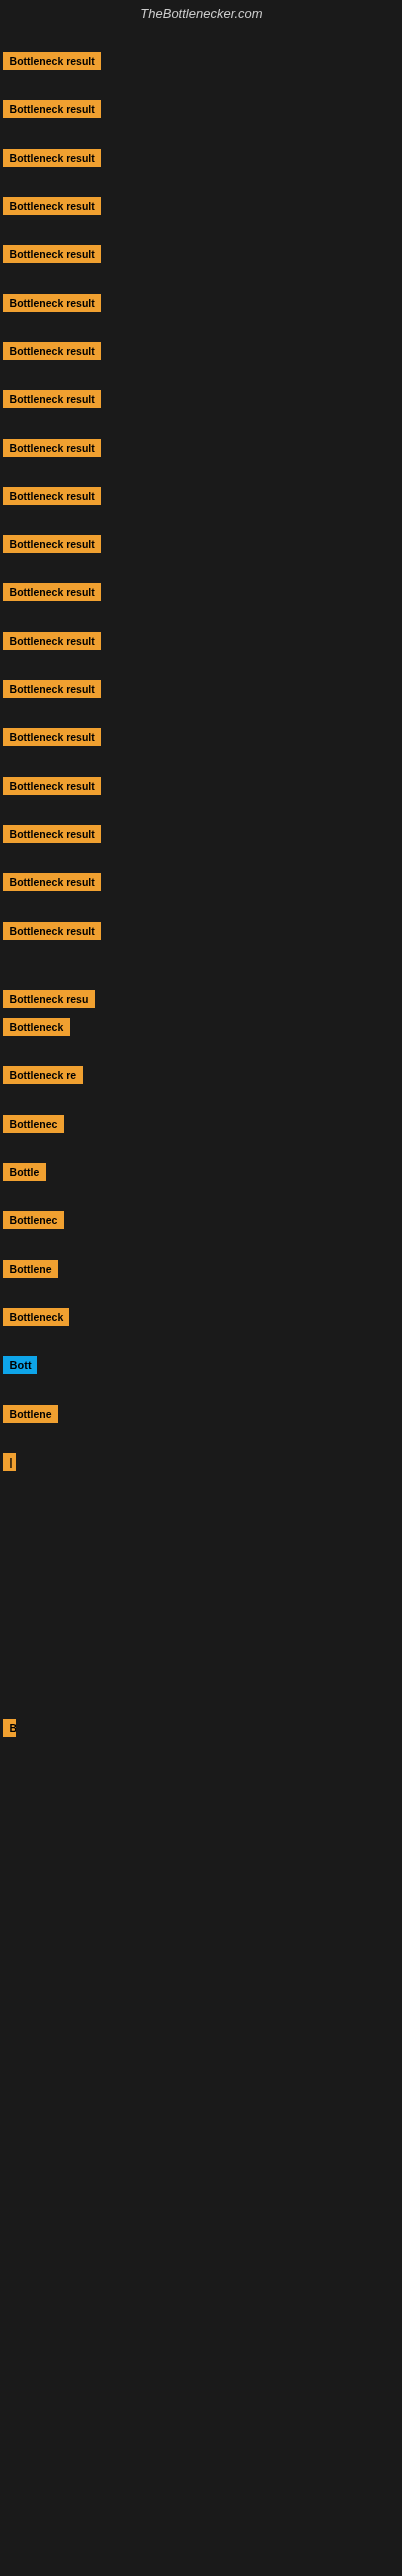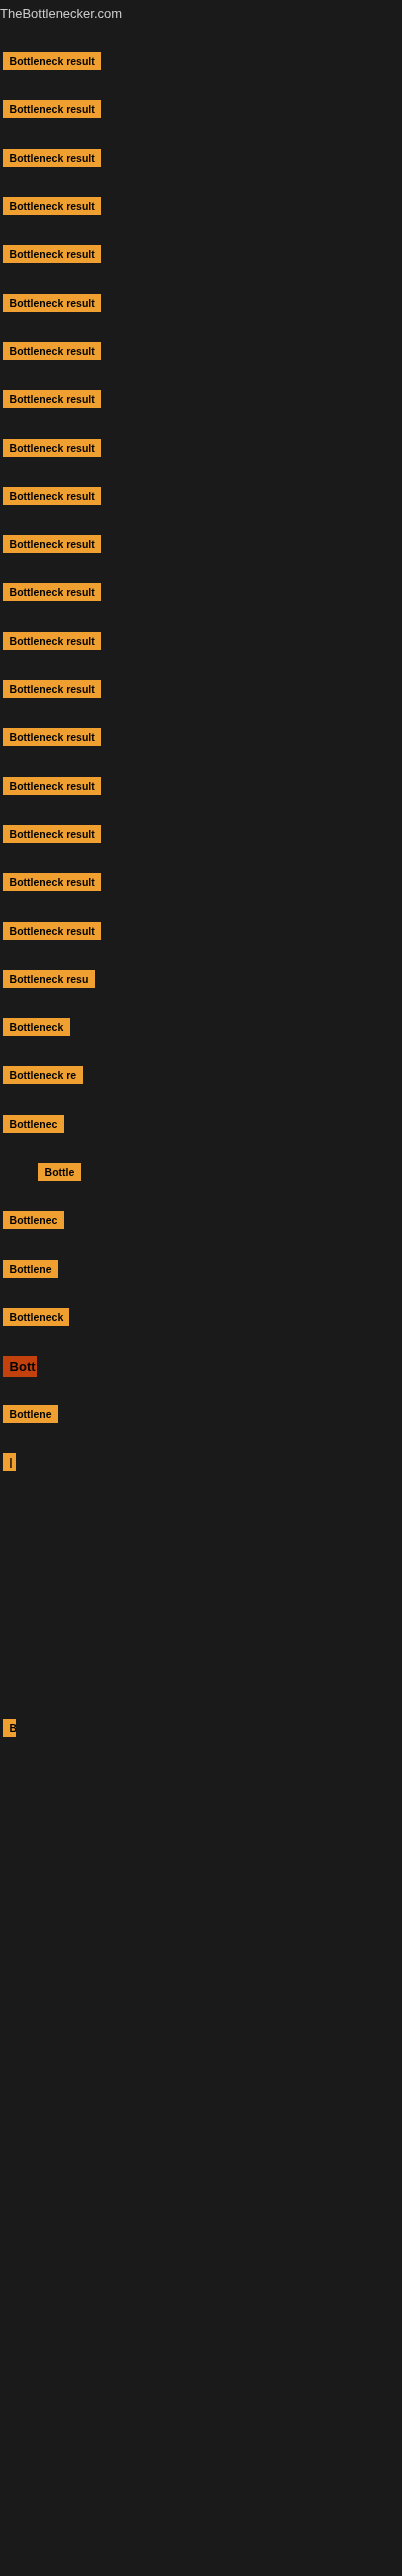--- a/index.html
+++ b/index.html
@@ -10,25 +10,26 @@
 
     body {
       background-color: #1a1a1a;
       width: 403px;
       min-height: 2576px;
       font-family: Arial, sans-serif;
       position: relative;
     }
 
     .page-title {
-      text-align: left;
+      text-align: center;
       color: #cccccc;
       font-size: 13px;
       padding: 6.4px 0;
       background-color: #1a1a1a;
+      font-style: italic;
     }
 
     .items-container {
       padding-top: 3.2px;
     }
   </style>
 </head>
 <body>
 
 <div class="page-title">TheBottlenecker.com</div>
@@ -84,46 +85,46 @@
     </div>
     <div style="position: absolute; top: 797px; left: 0px; display: flex; align-items: center;">
       <span style="background-color: rgb(240, 160, 48); color: rgb(0, 0, 0); font-size: 10.5px; font-weight: bold; padding: 3.2px 6.4px; margin-left: 3.2px; white-space: nowrap; overflow: hidden; max-width: 105px; display: inline-block;">Bottleneck result</span>
     </div>
     <div style="position: absolute; top: 845px; left: 0px; display: flex; align-items: center;">
       <span style="background-color: rgb(240, 160, 48); color: rgb(0, 0, 0); font-size: 10.5px; font-weight: bold; padding: 3.2px 6.4px; margin-left: 3.2px; white-space: nowrap; overflow: hidden; max-width: 105px; display: inline-block;">Bottleneck result</span>
     </div>
     <div style="position: absolute; top: 894px; left: 0px; display: flex; align-items: center;">
       <span style="background-color: rgb(240, 160, 48); color: rgb(0, 0, 0); font-size: 10.5px; font-weight: bold; padding: 3.2px 6.4px; margin-left: 3.2px; white-space: nowrap; overflow: hidden; max-width: 105px; display: inline-block;">Bottleneck result</span>
     </div>
-    <div style="position: absolute; top: 942px; left: 0px; display: flex; ">
+    <div style="position: absolute; top: 962px; left: 0px; display: flex; ">
       <span style="background-color: rgb(240, 160, 48); color: rgb(0, 0, 0); font-size: 10.5px; font-weight: bold; padding: 3.2px 6.4px; margin-left: 3.2px; white-space: nowrap; overflow: hidden; max-width: 93px; display: inline-block;">Bottleneck resu</span>
     </div>
     <div style="position: absolute; top: 990px; left: 0px; display: flex; align-items: center;">
       <span style="background-color: rgb(240, 160, 48); color: rgb(0, 0, 0); font-size: 10.5px; font-weight: bold; padding: 3.2px 6.4px; margin-left: 3.2px; white-space: nowrap; overflow: hidden; max-width: 72px; display: inline-block;">Bottleneck</span>
     </div>
     <div style="position: absolute; top: 1038px; left: 0px; display: flex; align-items: flex-start;">
       <span style="background-color: rgb(240, 160, 48); color: rgb(0, 0, 0); font-size: 10.5px; font-weight: bold; padding: 3.2px 6.4px; margin-left: 3.2px; white-space: nowrap; overflow: hidden; max-width: 81px; display: inline-block;">Bottleneck re</span>
     </div>
     <div style="position: absolute; top: 1087px; left: 0px; display: flex; align-items: center;">
       <span style="background-color: rgb(240, 160, 48); color: rgb(0, 0, 0); font-size: 10.5px; font-weight: bold; padding: 3.2px 6.4px; margin-left: 3.2px; white-space: nowrap; overflow: hidden; max-width: 63px; display: inline-block;">Bottlenec</span>
     </div>
-    <div style="position: absolute; top: 1135px; left: 0px; display: flex; align-items: center; padding-left: 35px;">
+    <div style="position: absolute; top: 1135px; left: 0px; display: flex; align-items: center;">
       <span style="background-color: rgb(240, 160, 48); color: rgb(0, 0, 0); font-size: 10.5px; font-weight: bold; padding: 3.2px 6.4px; margin-left: 3.2px; white-space: nowrap; overflow: hidden; max-width: 44px; display: inline-block;">Bottle</span>
     </div>
     <div style="position: absolute; top: 1183px; left: 0px; display: flex; align-items: center;">
       <span style="background-color: rgb(240, 160, 48); color: rgb(0, 0, 0); font-size: 10.5px; font-weight: bold; padding: 3.2px 6.4px; margin-left: 3.2px; white-space: nowrap; overflow: hidden; max-width: 63px; display: inline-block;">Bottlenec</span>
     </div>
     <div style="position: absolute; top: 1232px; left: 0px; display: flex; align-items: center;">
       <span style="background-color: rgb(240, 160, 48); color: rgb(0, 0, 0); font-size: 10.5px; font-weight: bold; padding: 3.2px 6.4px; margin-left: 3.2px; white-space: nowrap; overflow: hidden; max-width: 55px; display: inline-block;">Bottlene</span>
     </div>
     <div style="position: absolute; top: 1280px; left: 0px; display: flex; align-items: center;">
       <span style="background-color: rgb(240, 160, 48); color: rgb(0, 0, 0); font-size: 10.5px; font-weight: bold; padding: 3.2px 6.4px; margin-left: 3.2px; white-space: nowrap; overflow: hidden; max-width: 66px; display: inline-block;">Bottleneck</span>
     </div>
     <div style="position: absolute; top: 1328px; left: 0px; display: flex; align-items: center;">
-      <span style="background-color: #c2410c; color: rgb(0, 0, 0); font-size: 13px; font-weight: bold; padding: 3.2px 6.4px; margin-left: 3.2px; white-space: nowrap; overflow: hidden; max-width: 34px; display: inline-block;">Bott</span>
+      <span style="background-color: #0ea5e9; color: rgb(0, 0, 0); font-size: 11px; font-weight: bold; padding: 3.2px 6.4px; margin-left: 3.2px; white-space: nowrap; overflow: hidden; max-width: 34px; display: inline-block;">Bott</span>
     </div>
     <div style="position: absolute; top: 1377px; left: 0px; display: flex; align-items: center;">
       <span style="background-color: rgb(240, 160, 48); color: rgb(0, 0, 0); font-size: 10.5px; font-weight: bold; padding: 3.2px 6.4px; margin-left: 3.2px; white-space: nowrap; overflow: hidden; max-width: 55px; display: inline-block;">Bottlene</span>
     </div>
     <div style="position: absolute; top: 1425px; left: 0px; display: flex; align-items: center;">
       <span style="background-color: rgb(240, 160, 48); color: rgb(0, 0, 0); font-size: 10.5px; font-weight: bold; padding: 3.2px 6.4px; margin-left: 3.2px; white-space: nowrap; overflow: hidden; max-width: 9.7px; display: inline-block;">|</span>
     </div>
     <div style="position: absolute; top: 1691px; left: 0px; display: flex; align-items: center;">
       <span style="background-color: rgb(240, 160, 48); color: rgb(0, 0, 0); font-size: 10.5px; font-weight: bold; padding: 3.2px 6.4px; margin-left: 3.2px; white-space: nowrap; overflow: hidden; max-width: 13px; display: inline-block;">B</span>
     </div>

